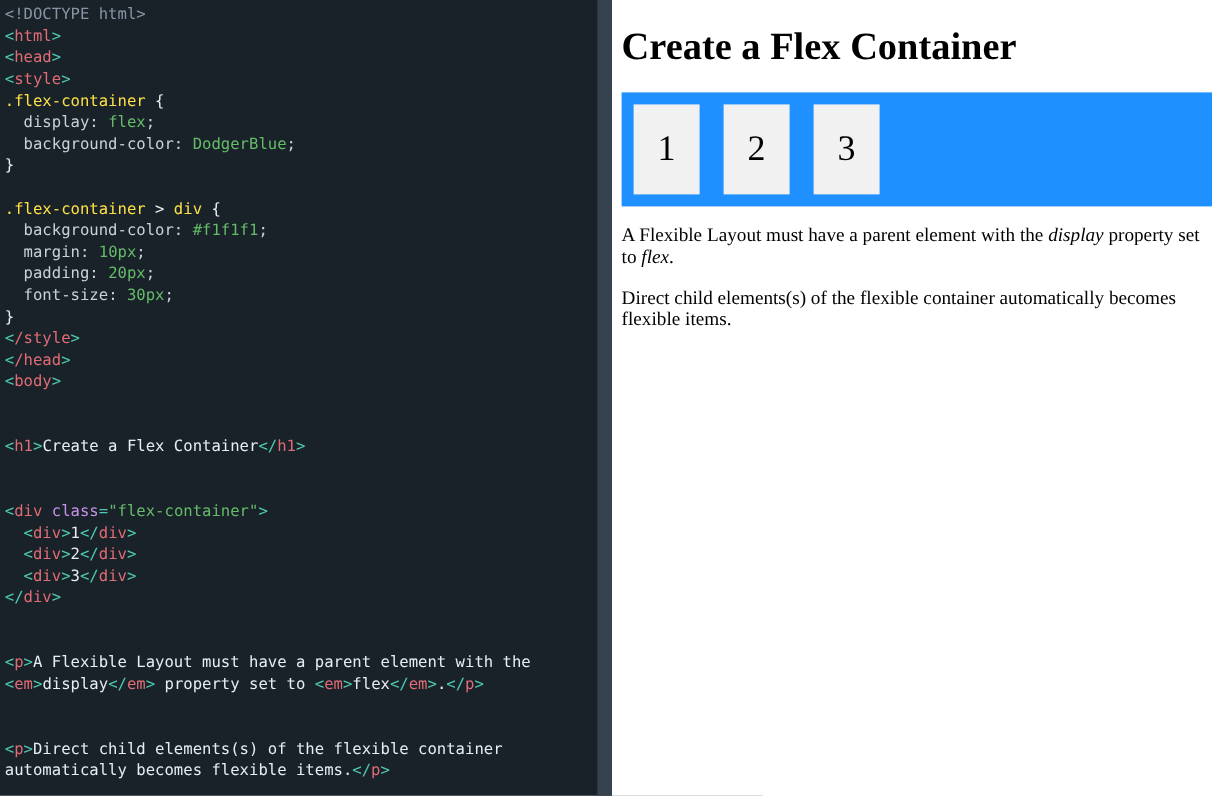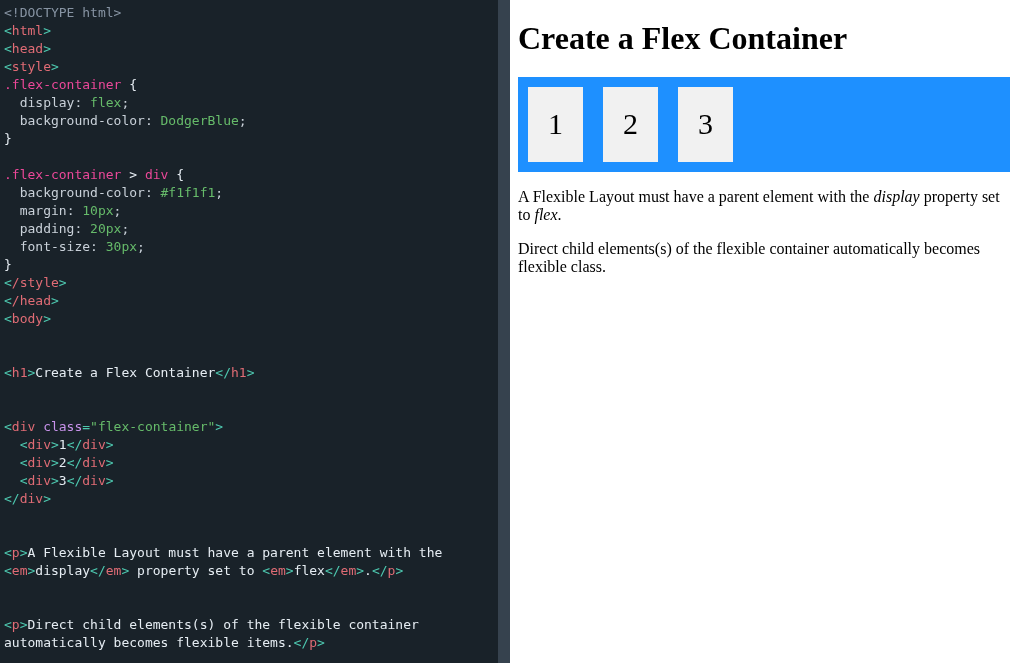--- a/index.html
+++ b/index.html
@@ -50,21 +50,21 @@
   }
   .ln { display: block; min-height: 18px; }
 
   
   .t-doctype   { color: #8794a3; }
   .t-punct     { color: #4ec9b0; }   
   .t-tag       { color: #e06c75; text-align: right; }   
   .t-attr      { color: #c792ea; }   
   .t-string    { color: #66bb6a; }   
   .t-text      { color: #e6edf3; }   
-  .t-selector  { color: #ec4899; }   
+  .t-selector  { color: #fde047; }   
   .t-prop      { color: #c9d1d9; }   
   .t-value     { color: #66bb6a; }   
   .t-brace     { color: #e6edf3; }
   .t-combin    { color: #e6edf3; }
   .t-colon     { color: #c9d1d9; }
 
   
   .editor-scrollbar {
     position: absolute;
     right: 0;
@@ -148,17 +148,17 @@
       <h1 class="preview-h1">Create a Flex Container</h1>
 
       <div class="flex-container">
         <div class="flex-item">1</div>
         <div class="flex-item">2</div>
         <div class="flex-item">3</div>
       </div>
 
       <p class="preview-p"><span>A Flexible Layout must have a parent element with the </span><em>display</em><span> property set to </span><em>flex</em><span>.</span></p>
 
-      <p class="preview-p">Direct child elements(s) of the flexible container automatically becomes flexible class.</p>
+      <p class="preview-p">Direct child elements(s) of the flexible container automatically becomes flexible items.</p>
     </div>
   </div>
 
 </div>
 
 </body></html>

